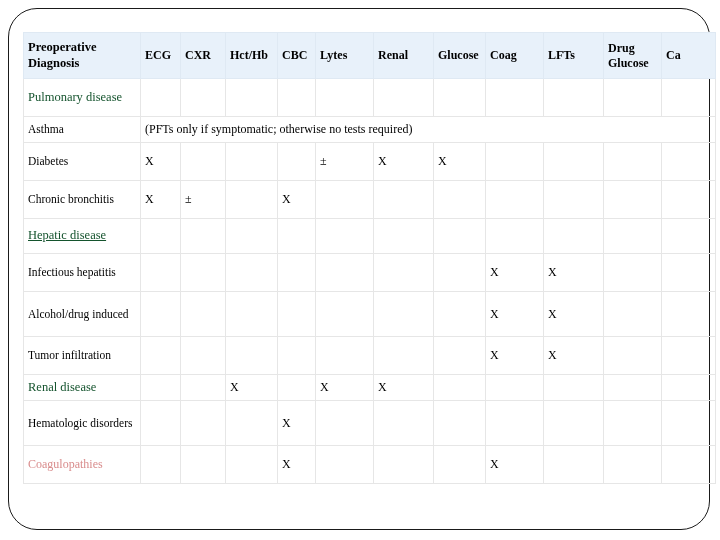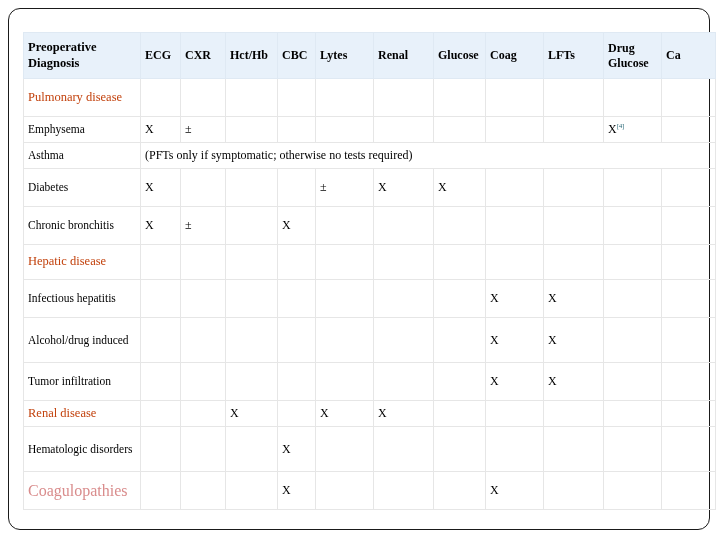--- a/index.html
+++ b/index.html
@@ -15,21 +15,21 @@
   }
 
   
   #slide-frame {
     position: absolute;
     left: 8px;
     top: 8px;
     width: 702px;
     height: 522px;
     border: 1.5px solid #1a1a1a;
-    border-radius: 12px;
+    border-radius: 29px;
     box-sizing: border-box;
     background: #ffffff;
   }
 
   #table-wrap {
     position: absolute;
     left: 14px;
     top: 23px;
     width: 692px;
     box-sizing: border-box;
@@ -62,28 +62,28 @@
     font-size: 12px;
     height: 46px;
     color: #000;
   }
   tr.header-row td.hdr-diagnosis {
     font-size: 12.5px;
   }
 
   
   .section-label {
-    color: #c2410c;
+    color: #14532d;
     font-weight: bold;
     font-size: 12.5px;
   }
   .section-label-light {
     color: #d98c8c;
     font-weight: normal;
-    font-size: 16px;
+    font-size: 12px;
   }
 
   .mark {
     text-align: left;
     font-size: 12px;
   }
 
   .note-cell {
     font-size: 12px;
     white-space: nowrap;
@@ -91,21 +91,21 @@
 
   .fn {
     color: #2e6b7a;
     font-size: 7px;
     vertical-align: super;
     letter-spacing: -0.3px;
   }
 
   
   .r-tall td { height: 38px; }
-  .r-med  td { height: 35px; }
+  .r-med  td { height: 35px; text-decoration: underline; }
   .r-short td { height: 26px; }
   .r-two  td { height: 45px; margin-left: 20px; }
 </style>
 </head>
 <body>
 
 <div id="slide-frame">
   <div id="table-wrap">
     <table class="dx-table">
       <colgroup>
@@ -147,34 +147,20 @@
           <td class="mark"></td>
           <td class="mark"></td>
           <td class="mark"></td>
           <td class="mark"></td>
           <td class="mark"></td>
           <td class="mark"></td>
           <td class="mark"></td>
           <td class="mark"></td>
         </tr>
 
-        <tr class="r-short">
-          <td>Emphysema</td>
-          <td class="mark">X</td>
-          <td class="mark">±</td>
-          <td class="mark"></td>
-          <td class="mark"></td>
-          <td class="mark"></td>
-          <td class="mark"></td>
-          <td class="mark"></td>
-          <td class="mark"></td>
-          <td class="mark"></td>
-          <td class="mark"><span>X</span><span class="fn">[4]</span></td>
-          <td class="mark"></td>
-        </tr>
 
         <tr class="r-short">
           <td>Asthma</td>
           <td class="note-cell" colspan="11">(PFTs only if symptomatic; otherwise no tests required)</td>
         </tr>
 
         <tr class="r-tall">
           <td>Diabetes</td>
           <td class="mark">X</td>
           <td class="mark"></td>

